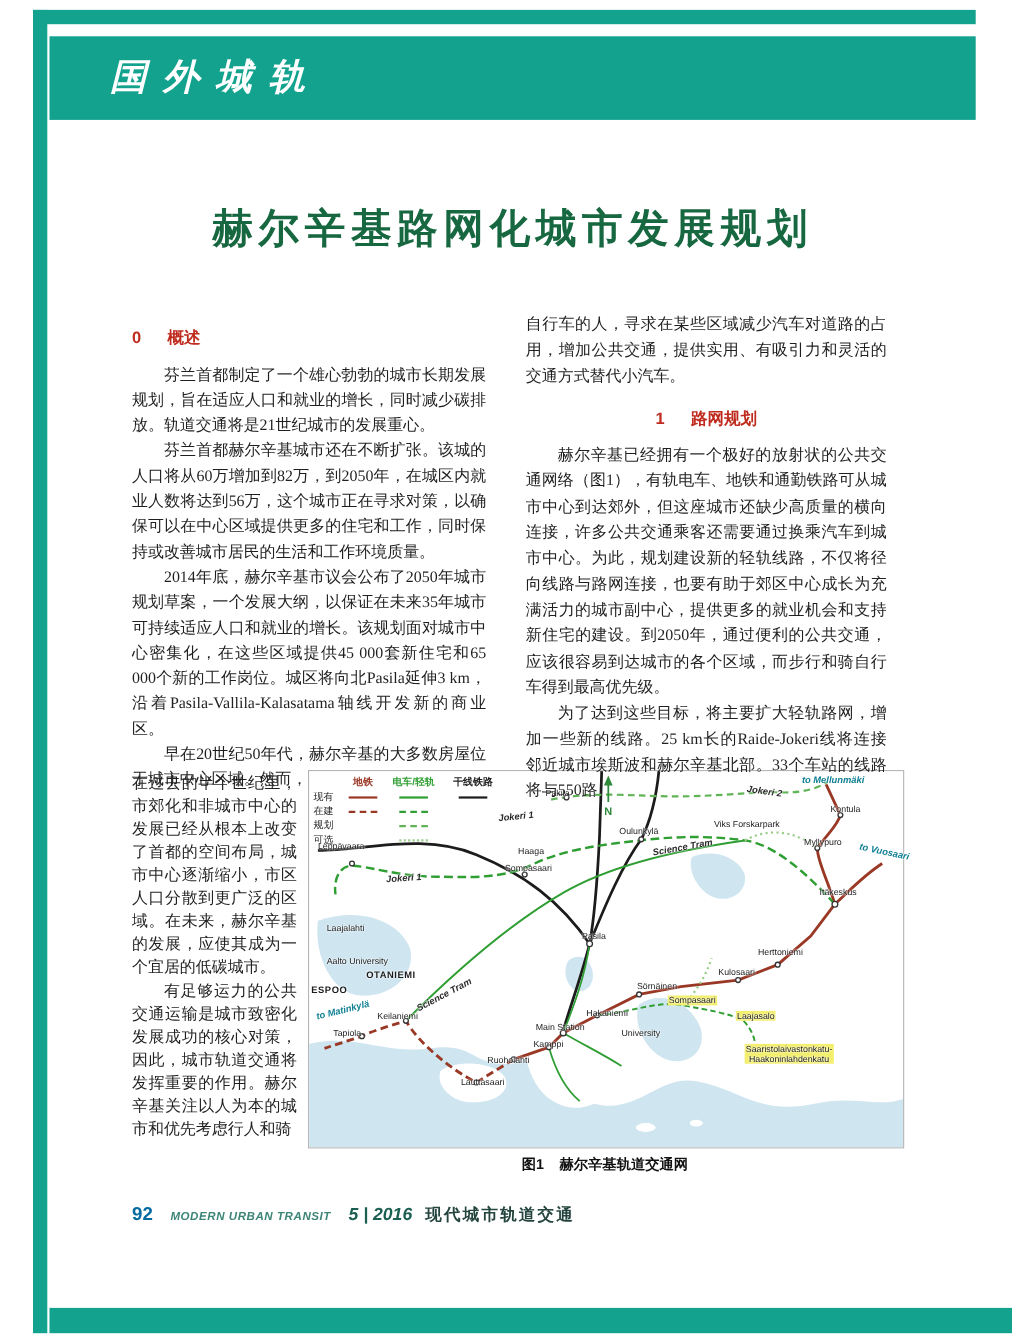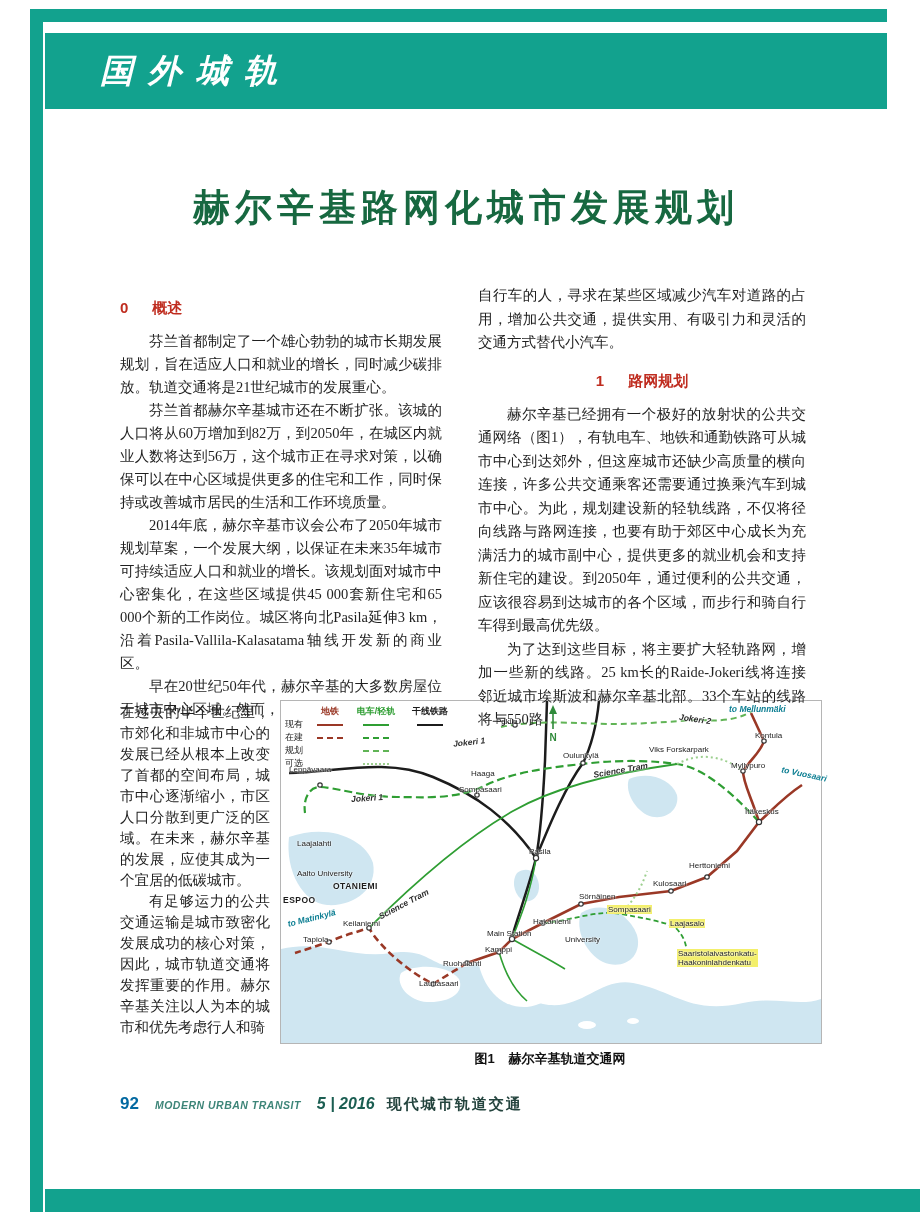--- a/index.html
+++ b/index.html
@@ -48,21 +48,21 @@
   }
   .map svg{position:absolute;left:0;top:0;}
   .mlabel{
     position:absolute;z-index:3;font:8px "Liberation Sans","DejaVu Sans",sans-serif;color:#1c1c1c;
     white-space:nowrap;text-shadow:0 0 2px #fff,0 0 2px #fff;
   }
   .cap{font-weight:bold;font-size:8.5px;letter-spacing:0.5px;}
   .way{color:#0e7f93;font-style:italic;font-weight:bold;font-size:8.5px;}
   .route{font-style:italic;font-weight:bold;color:#2b2b2b;font-size:8.5px;}
   .hl{background:#f3ef6a;padding:0 1px;}
-  .two-line{white-space:pre-line;line-height:9px;}
+  .two-line{white-space:pre-line;line-height:9px;text-align:center;}
 
   .legend{
     position:absolute;left:4px;top:4px;z-index:4;
     font:9px "Liberation Sans","DejaVu Sans",sans-serif;color:#222;
   }
   .lg-row,.lg-head{display:flex;align-items:center;height:13px;}
   .lg-rowlabel{display:inline-block;width:28px;}
   .lg-col{display:inline-block;text-align:center;font-weight:bold;}
   .lg-c1{width:34px;}.lg-c2{width:58px;}.lg-c3{width:50px;}
   .c-metro{color:#9a3826;}.c-tram{color:#2f9e33;}.c-rail{color:#1c1c1c;}

